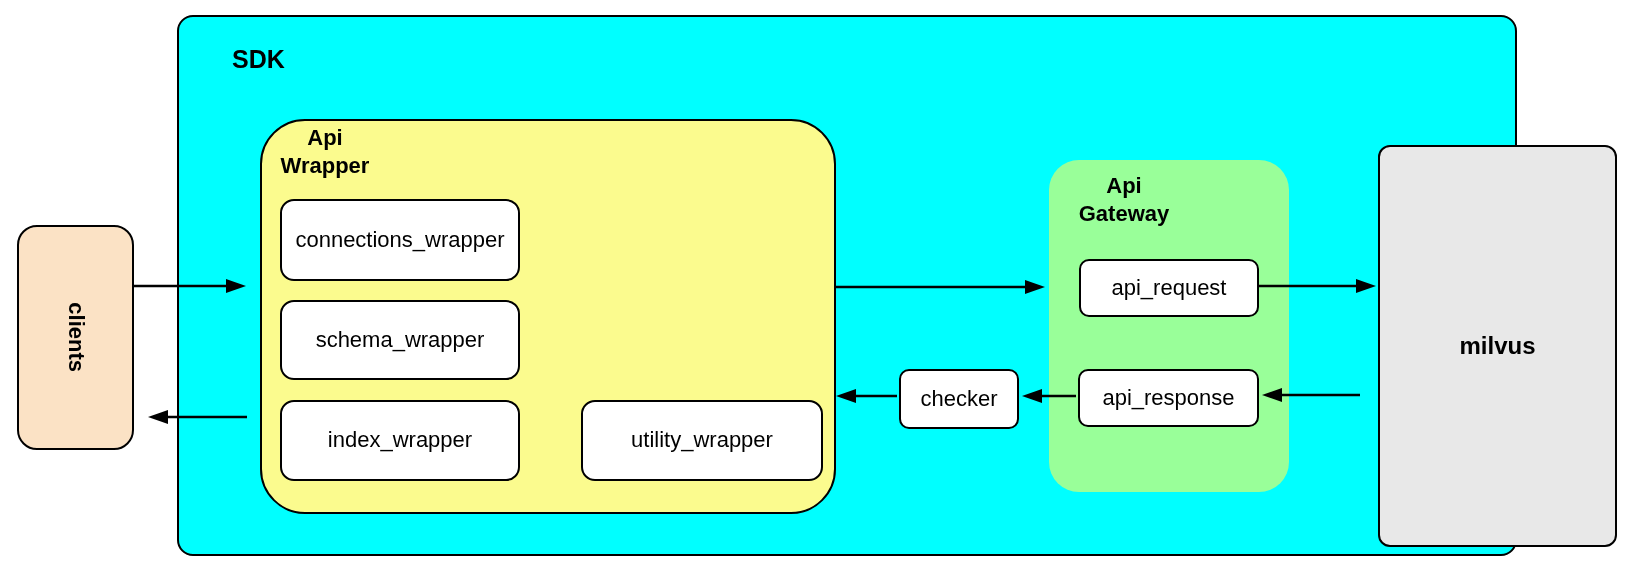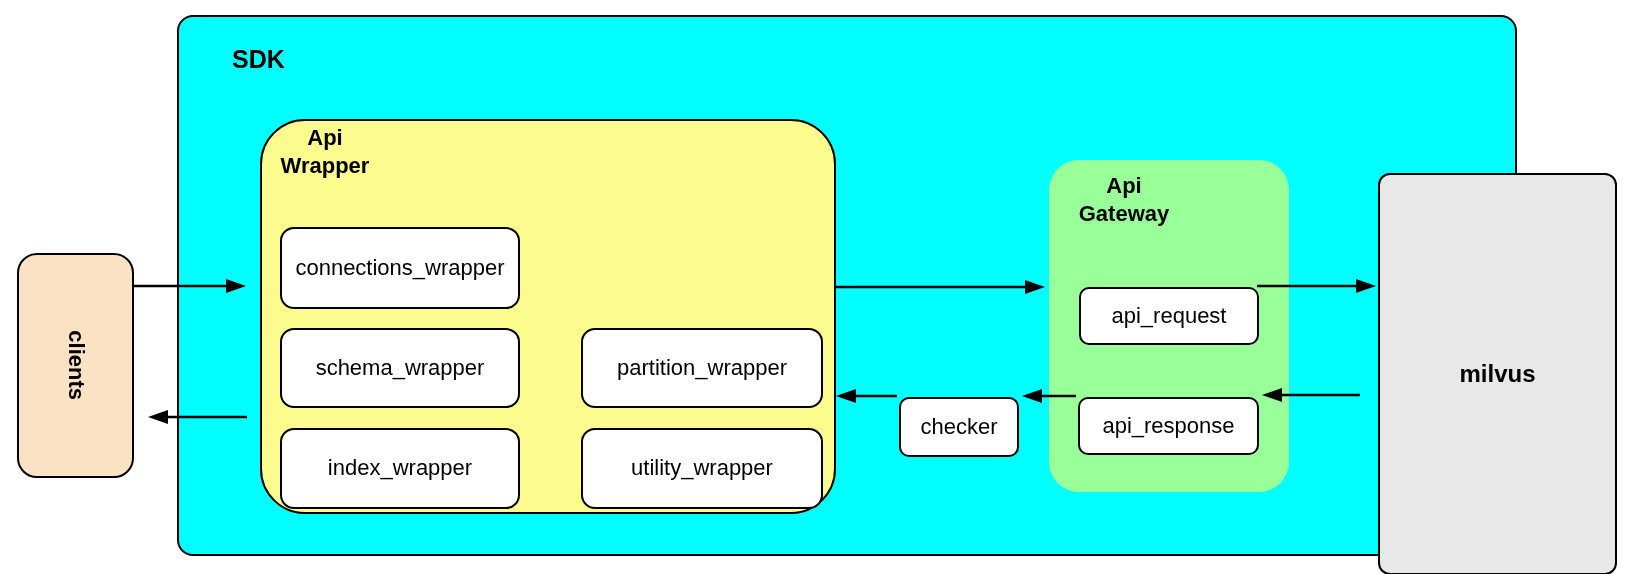--- a/index.html
+++ b/index.html
@@ -19,21 +19,21 @@
     background:var(--background,#fff);
     font-family:"Liberation Sans","DejaVu Sans",sans-serif;
     color:#000;
     overflow:hidden;
   }
   .node,.container{position:absolute;box-sizing:border-box;}
   .node{
     background:var(--node-fill,#fff);
     border:2px solid var(--border,#000);
     display:flex;align-items:center;justify-content:center;
-    font-size:22px;line-height:1.2;margin-top:28px;
+    font-size:22px;line-height:1.2;
   }
   .container-label{
     position:absolute;
     font-weight:700;
     white-space:pre-line;
     text-align:center;
     line-height:1.25;
   }
   
   .clients{
@@ -104,23 +104,20 @@
 
     <div class="container api-wrapper">
       <div class="container-label wrap-label">Api
 Wrapper</div>
       <div class="node wbox" style="left:18px;top:78px;width:240px;height:82px">
         <span>connections_wrapper</span>
       </div>
       <div class="node wbox" style="left:18px;top:179px;width:240px;height:80px">
         <span>schema_wrapper</span>
       </div>
-      <div class="node wbox" style="left:319px;top:179px;width:242px;height:80px">
-        <span>partition_wrapper</span>
-      </div>
       <div class="node wbox" style="left:18px;top:279px;width:240px;height:81px">
         <span>index_wrapper</span>
       </div>
       <div class="node wbox" style="left:319px;top:279px;width:242px;height:81px">
         <span>utility_wrapper</span>
       </div>
     </div>
 
     <div class="node checker">
       <span>checker</span>

